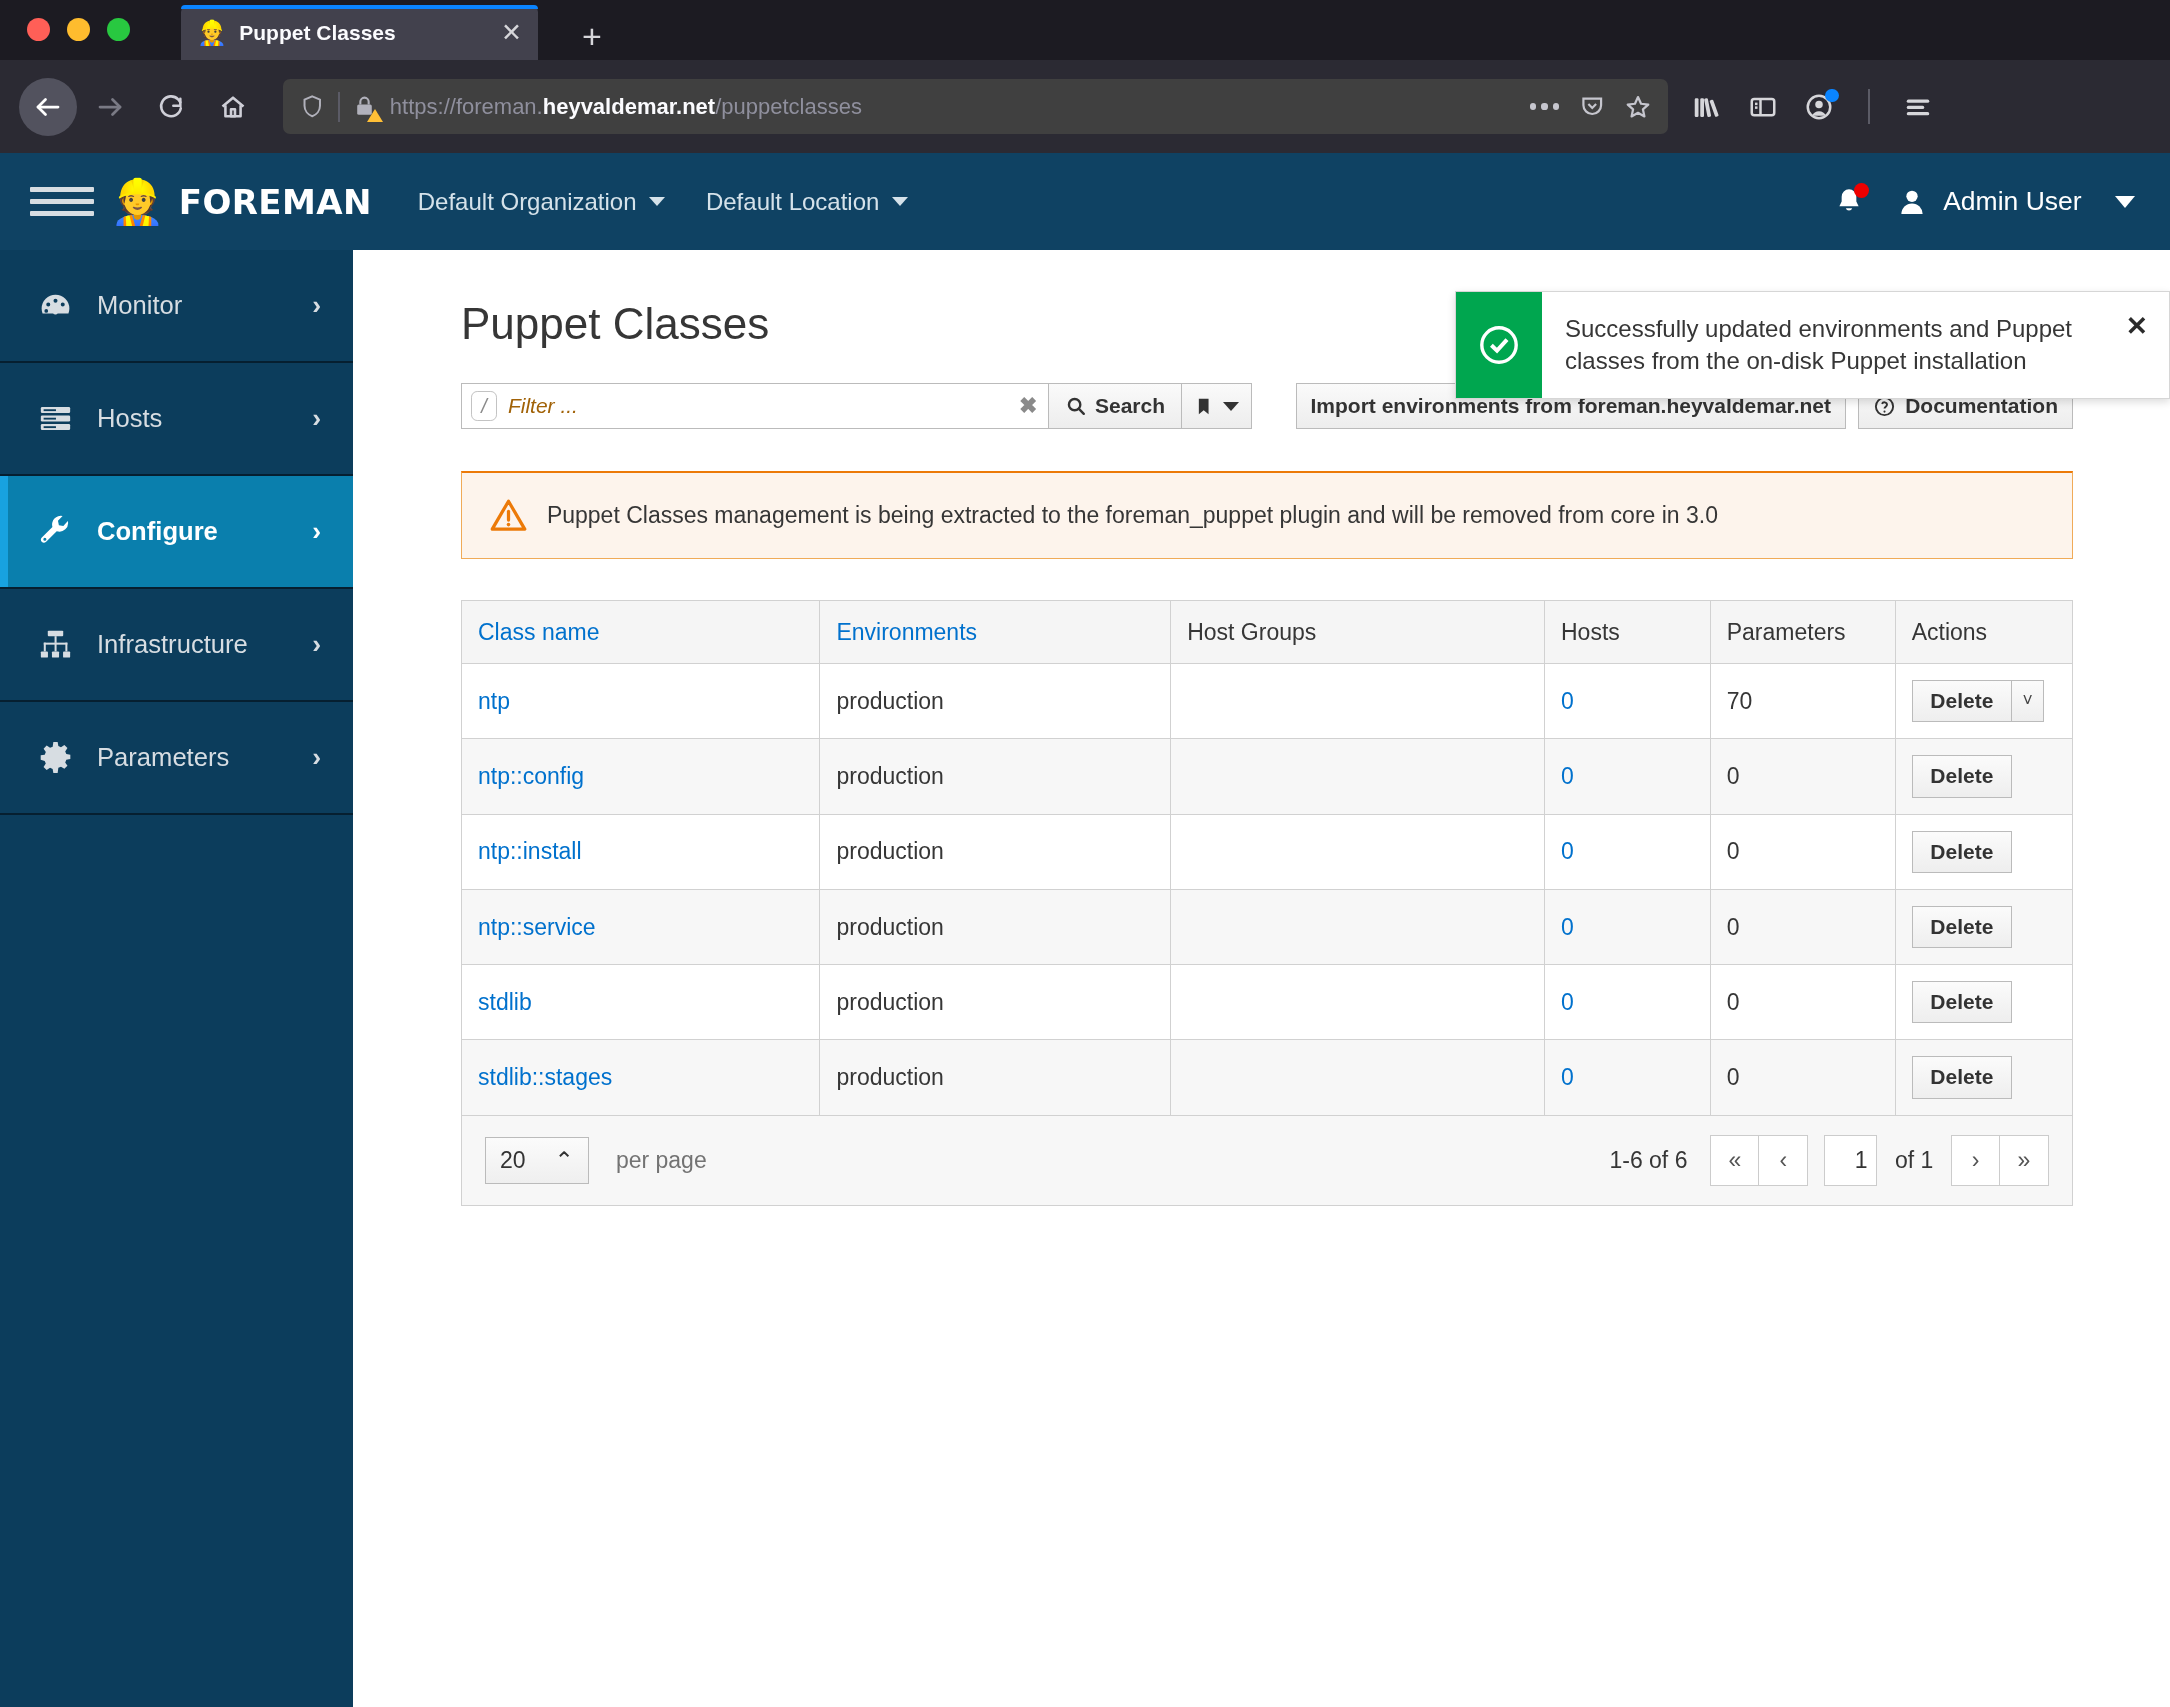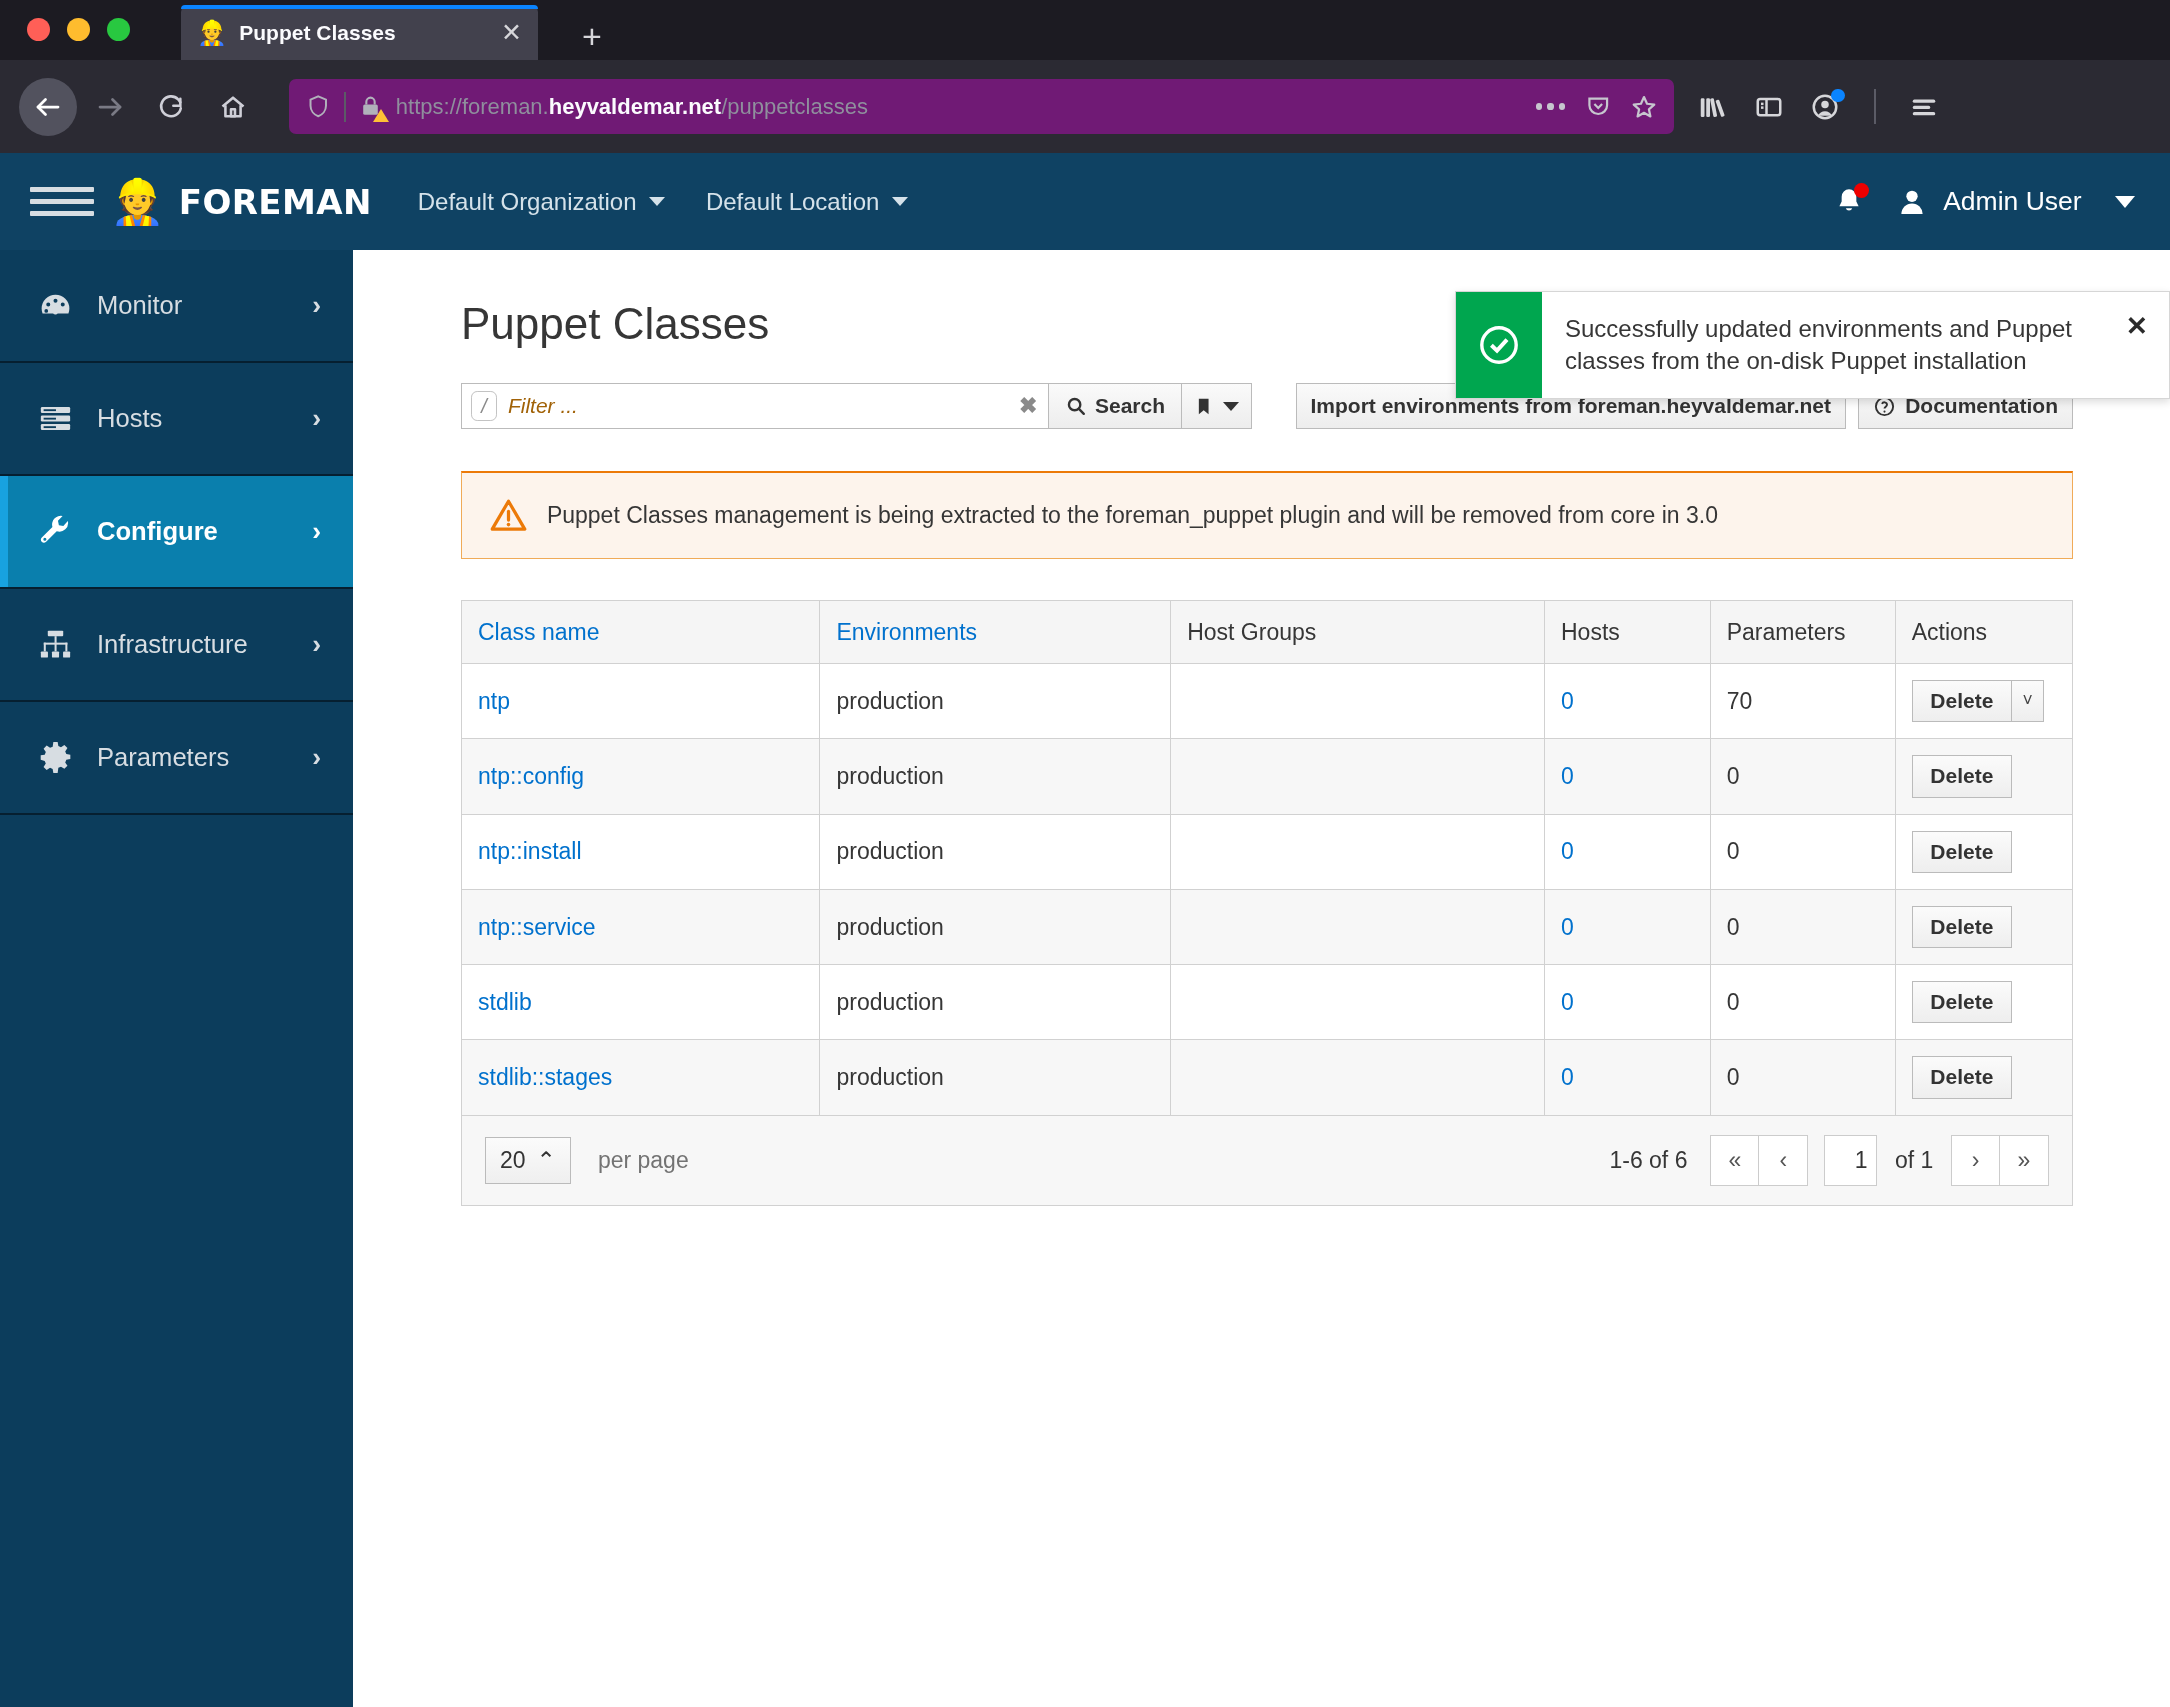--- a/index.html
+++ b/index.html
@@ -49,21 +49,21 @@
   }
   .navbtn {
     width: 58px; height: 58px; display: flex; align-items: center; justify-content: center;
     border-radius: 50%; color: #cfcfd8; cursor: pointer; flex: 0 0 auto;
   }
   .navbtn.back { background: #52525e; color: #ffffff; }
   .navbtn.fwd { color: #7a7a85; }
   .navbtn svg { display: block; }
 
   .urlbar {
-    flex: 1; height: 55px; background: #701a75; border-radius: 7px; margin-left: 24px;
+    flex: 1; height: 55px; background: #404040; border-radius: 7px; margin-left: 18px;
     margin-right: 19.4px; display: flex; align-items: center; padding: 8px 16px; gap: 12.4px;
     max-width: 1385px;
   }
   .url-shield { color: #b1b1bb; display: flex; align-items: center; }
   .url-sep { width: 1.8px; height: 30px; background: #5b5b66; }
   .url-lock { position: relative; display: flex; align-items: center; color: #b1b1bb; }
   .url-lock .warnbadge {
     position: absolute; right: -5.3px; bottom: -2.6px; width: 0; height: 0;
     border-left: 8px solid transparent; border-right: 8px solid transparent;
     border-bottom: 13.2px solid #ffbf36;
@@ -207,21 +207,21 @@
   }
   .btn-caret {
     padding: 7px 10.6px; background: linear-gradient(#fbfbfb,#eeeeee); border: 0.9px solid #bbb;
     border-left: none; font-size: 17.6px; color: #444; cursor: pointer; line-height: 1.25;
     display: flex; align-items: center;
   }
 
   .tfoot-row td { background: #f7f7f7; padding: 0; border: 0.9px solid #d1d1d1; }
   .pager { display: flex; align-items: center; padding: 19.4px 23px; }
   .perpage-sel {
-    display: inline-flex; align-items: center; gap: 11px; border: 0.9px solid #bbb;
+    display: inline-flex; align-items: center; gap: 29px; border: 0.9px solid #bbb;
     background: linear-gradient(#fbfbfb,#efefef); padding: 8.8px 14px; font-size: 23px;
     color: #333; cursor: pointer;
   }
   .perpage-lbl { font-size: 23px; color: #737373; margin-left: 27px; }
   .pager-right { margin-left: auto; display: flex; align-items: center; gap: 0; }
   .range-lbl { font-size: 23px; color: #363636; margin-right: 23px; white-space: nowrap; }
   .pg-btn {
     width: 49px; height: 51px; background: #fff; border: 0.9px solid #ccc;
     display: flex; align-items: center; justify-content: center; font-size: 23px;
     color: #555; cursor: pointer;

